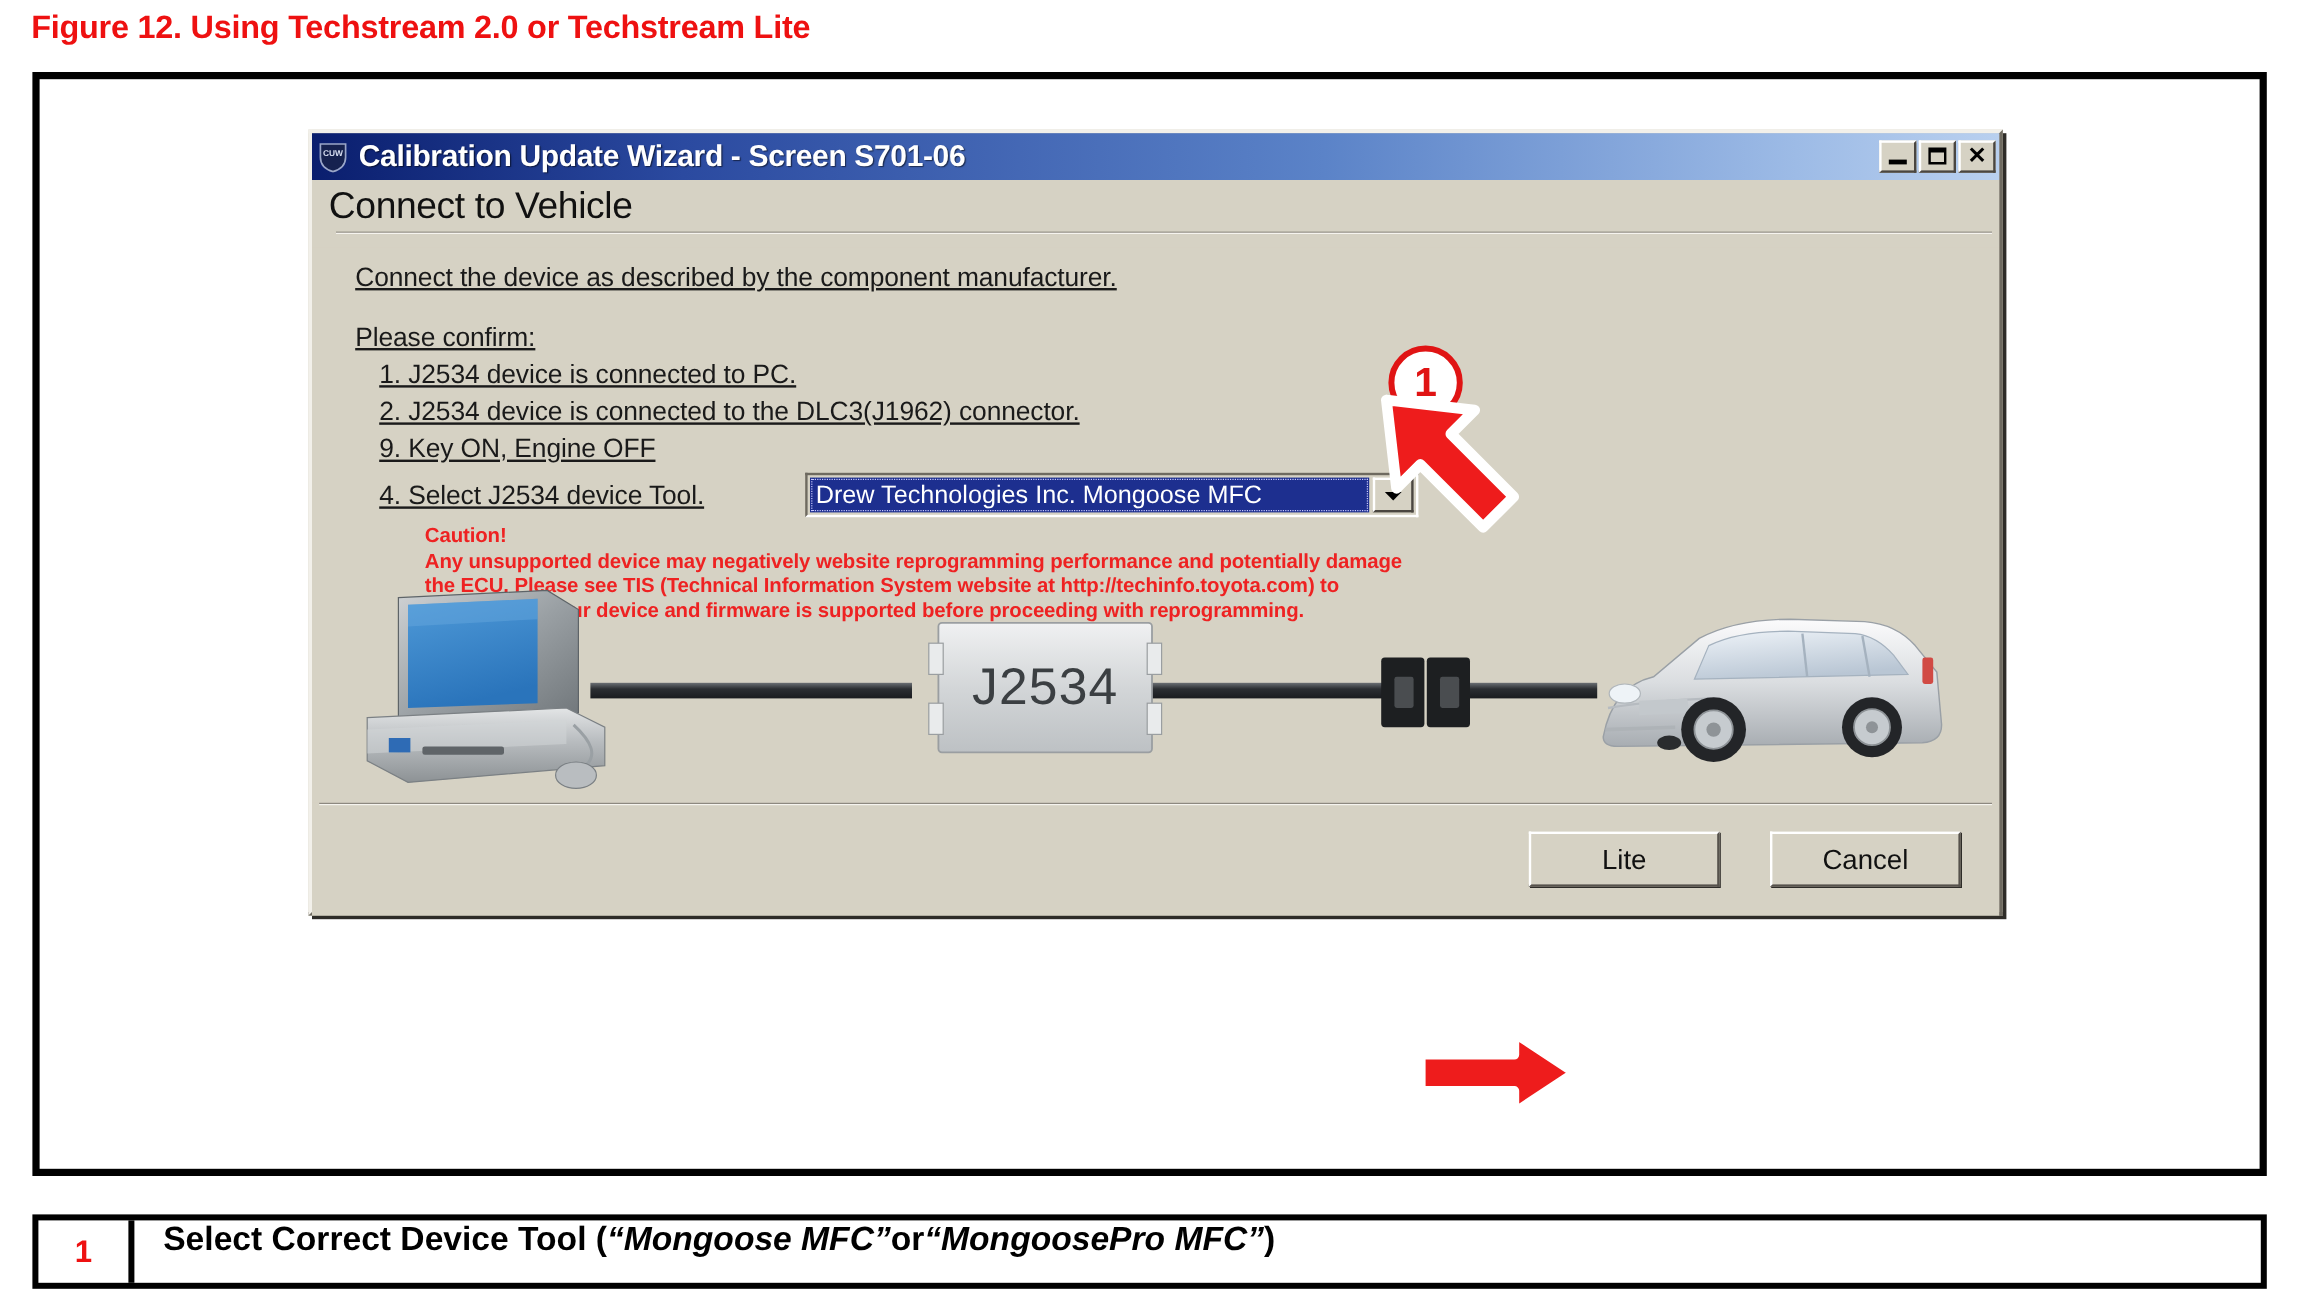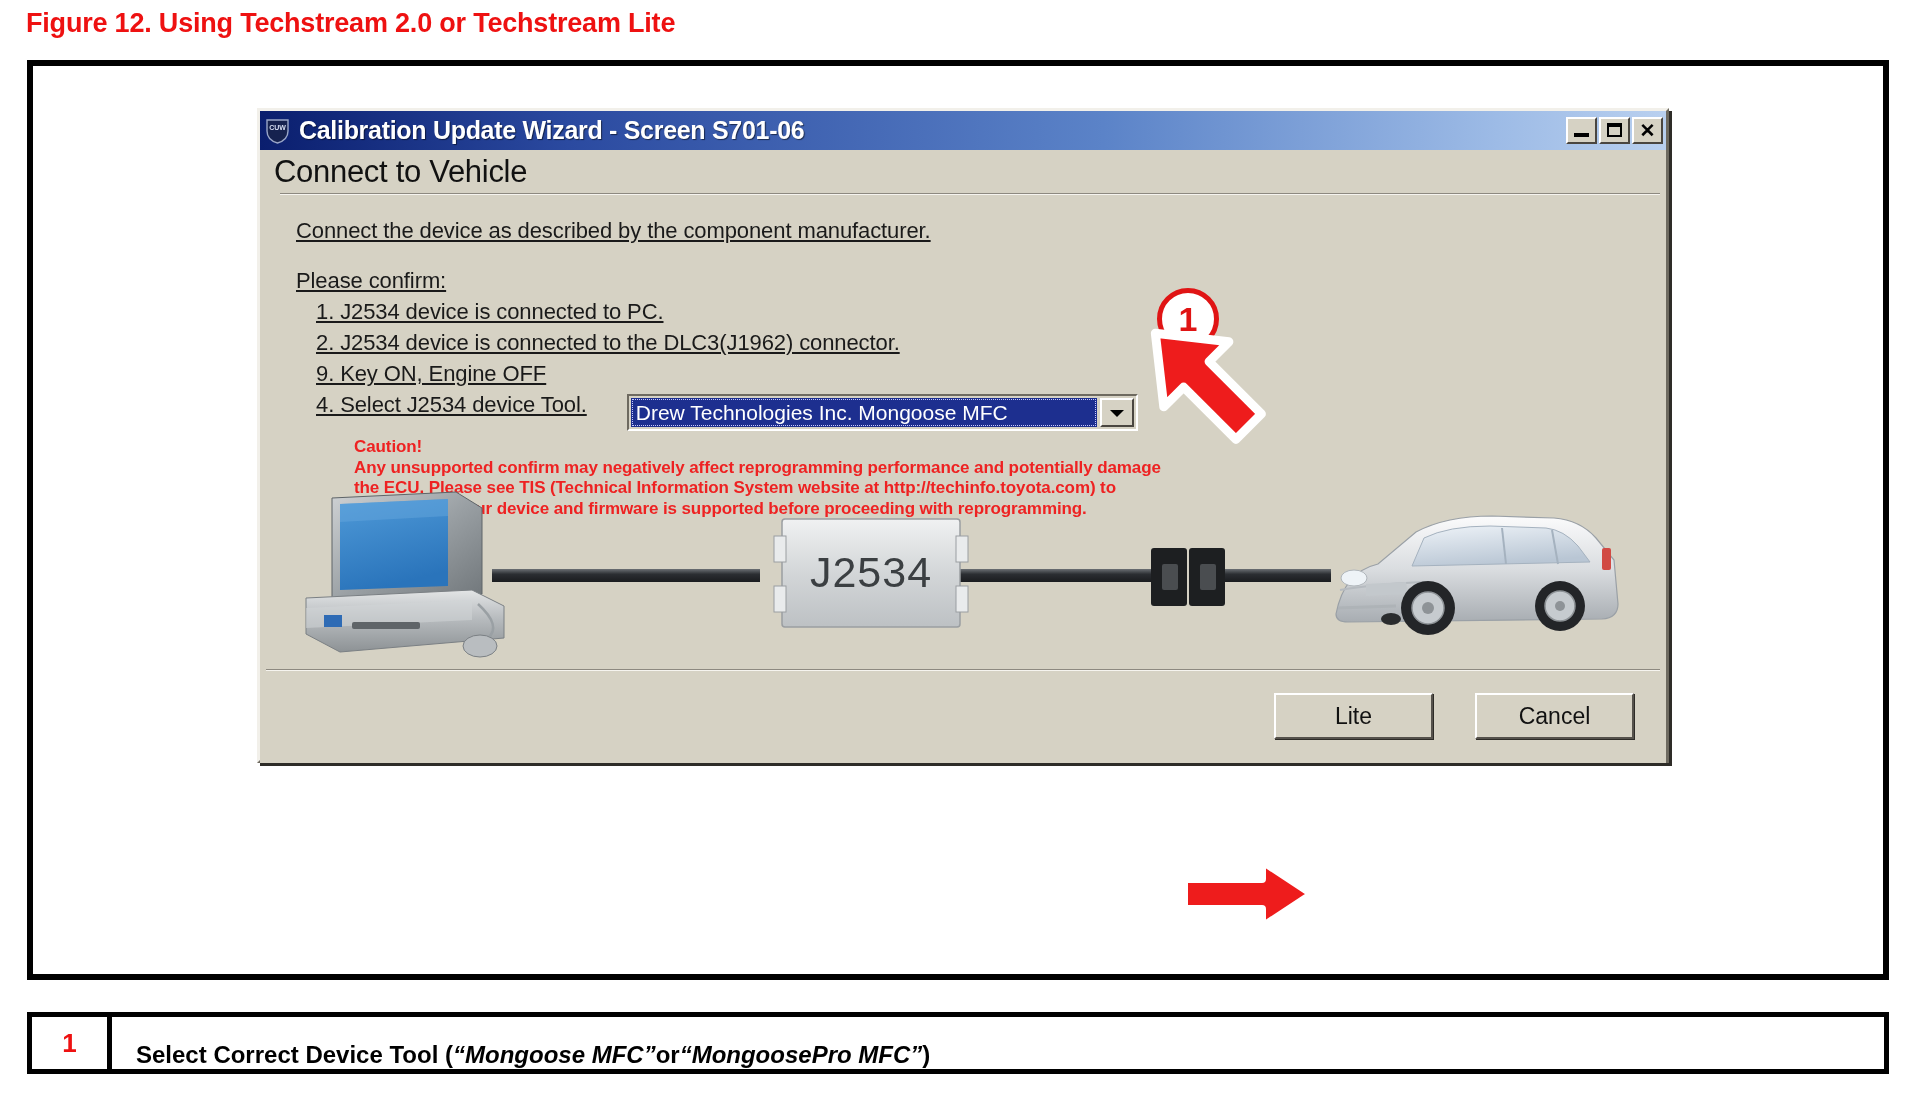--- a/index.html
+++ b/index.html
@@ -129,22 +129,24 @@
     letter-spacing: -0.1px;
     white-space: nowrap;
     text-decoration: underline;
   }
   #intro-line { margin-bottom: 28px; }
   #confirm-label { margin-bottom: 9px; }
   .confirm-item { margin-left: 20px; margin-bottom: 9px; }
 
   #tool-select-row {
     display: flex;
+    align-items: center;
     margin-left: 20px;
     margin-bottom: 5px;
+    gap: 44px;
   }
   #tool-select-label { white-space: nowrap; }
 
   
   #device-combo {
     position: relative;
     margin-left: 40px;
     width: 511px; height: 37px;
     background: #d6d2c4;
     border-left: 2px solid #6e6a60;
@@ -263,23 +265,23 @@
     width: 80px;
     flex: 0 0 auto;
     border-right: 5px solid #000000;
     display: flex; align-items: center; justify-content: center;
     color: #ee1111;
     font-size: 26px;
     font-weight: bold;
   }
   #legend-text-cell {
     flex: 1 1 auto;
-    display: flex; align-items: flex-end;
+    display: flex; align-items: flex-start;
     padding-left: 24px;
-    font-size: 24px;
+    font-size: 28px;
     font-weight: bold;
     color: #000000;
     white-space: nowrap;
   }
   #legend-text-cell .em { font-style: italic; }
 </style>
 </head>
 <body>
 
 <div id="figure-caption">Figure 12.  Using Techstream 2.0 or Techstream Lite</div>
@@ -328,21 +330,21 @@
       <div id="device-combo">
         <div id="device-combo-value">Drew Technologies Inc.  Mongoose MFC</div>
         <div id="device-combo-arrow">
             <span class="tri"></span>
           </div>
       </div>
     </div>
 
     <div id="caution-block">
       <div>Caution!</div>
-      <div>Any unsupported confirm may negatively affect reprogramming performance and potentially damage</div>
+      <div>Any unsupported device may negatively website reprogramming performance and potentially damage</div>
       <div>the ECU.  Please see TIS (Technical Information System website at http://techinfo.toyota.com) to</div>
       <div>confirm that your device and firmware is supported before proceeding with reprogramming.</div>
     </div>
 
     <div id="diagram">
       <svg width="1330" height="175" viewBox="0 0 1330 175">
         <defs>
           <linearGradient id="mon-g" x1="0" y1="0" x2="1" y2="1">
             <stop offset="0" stop-color="#cfd2d4"></stop>
               <stop offset="0.5" stop-color="#9aa0a4"></stop>

